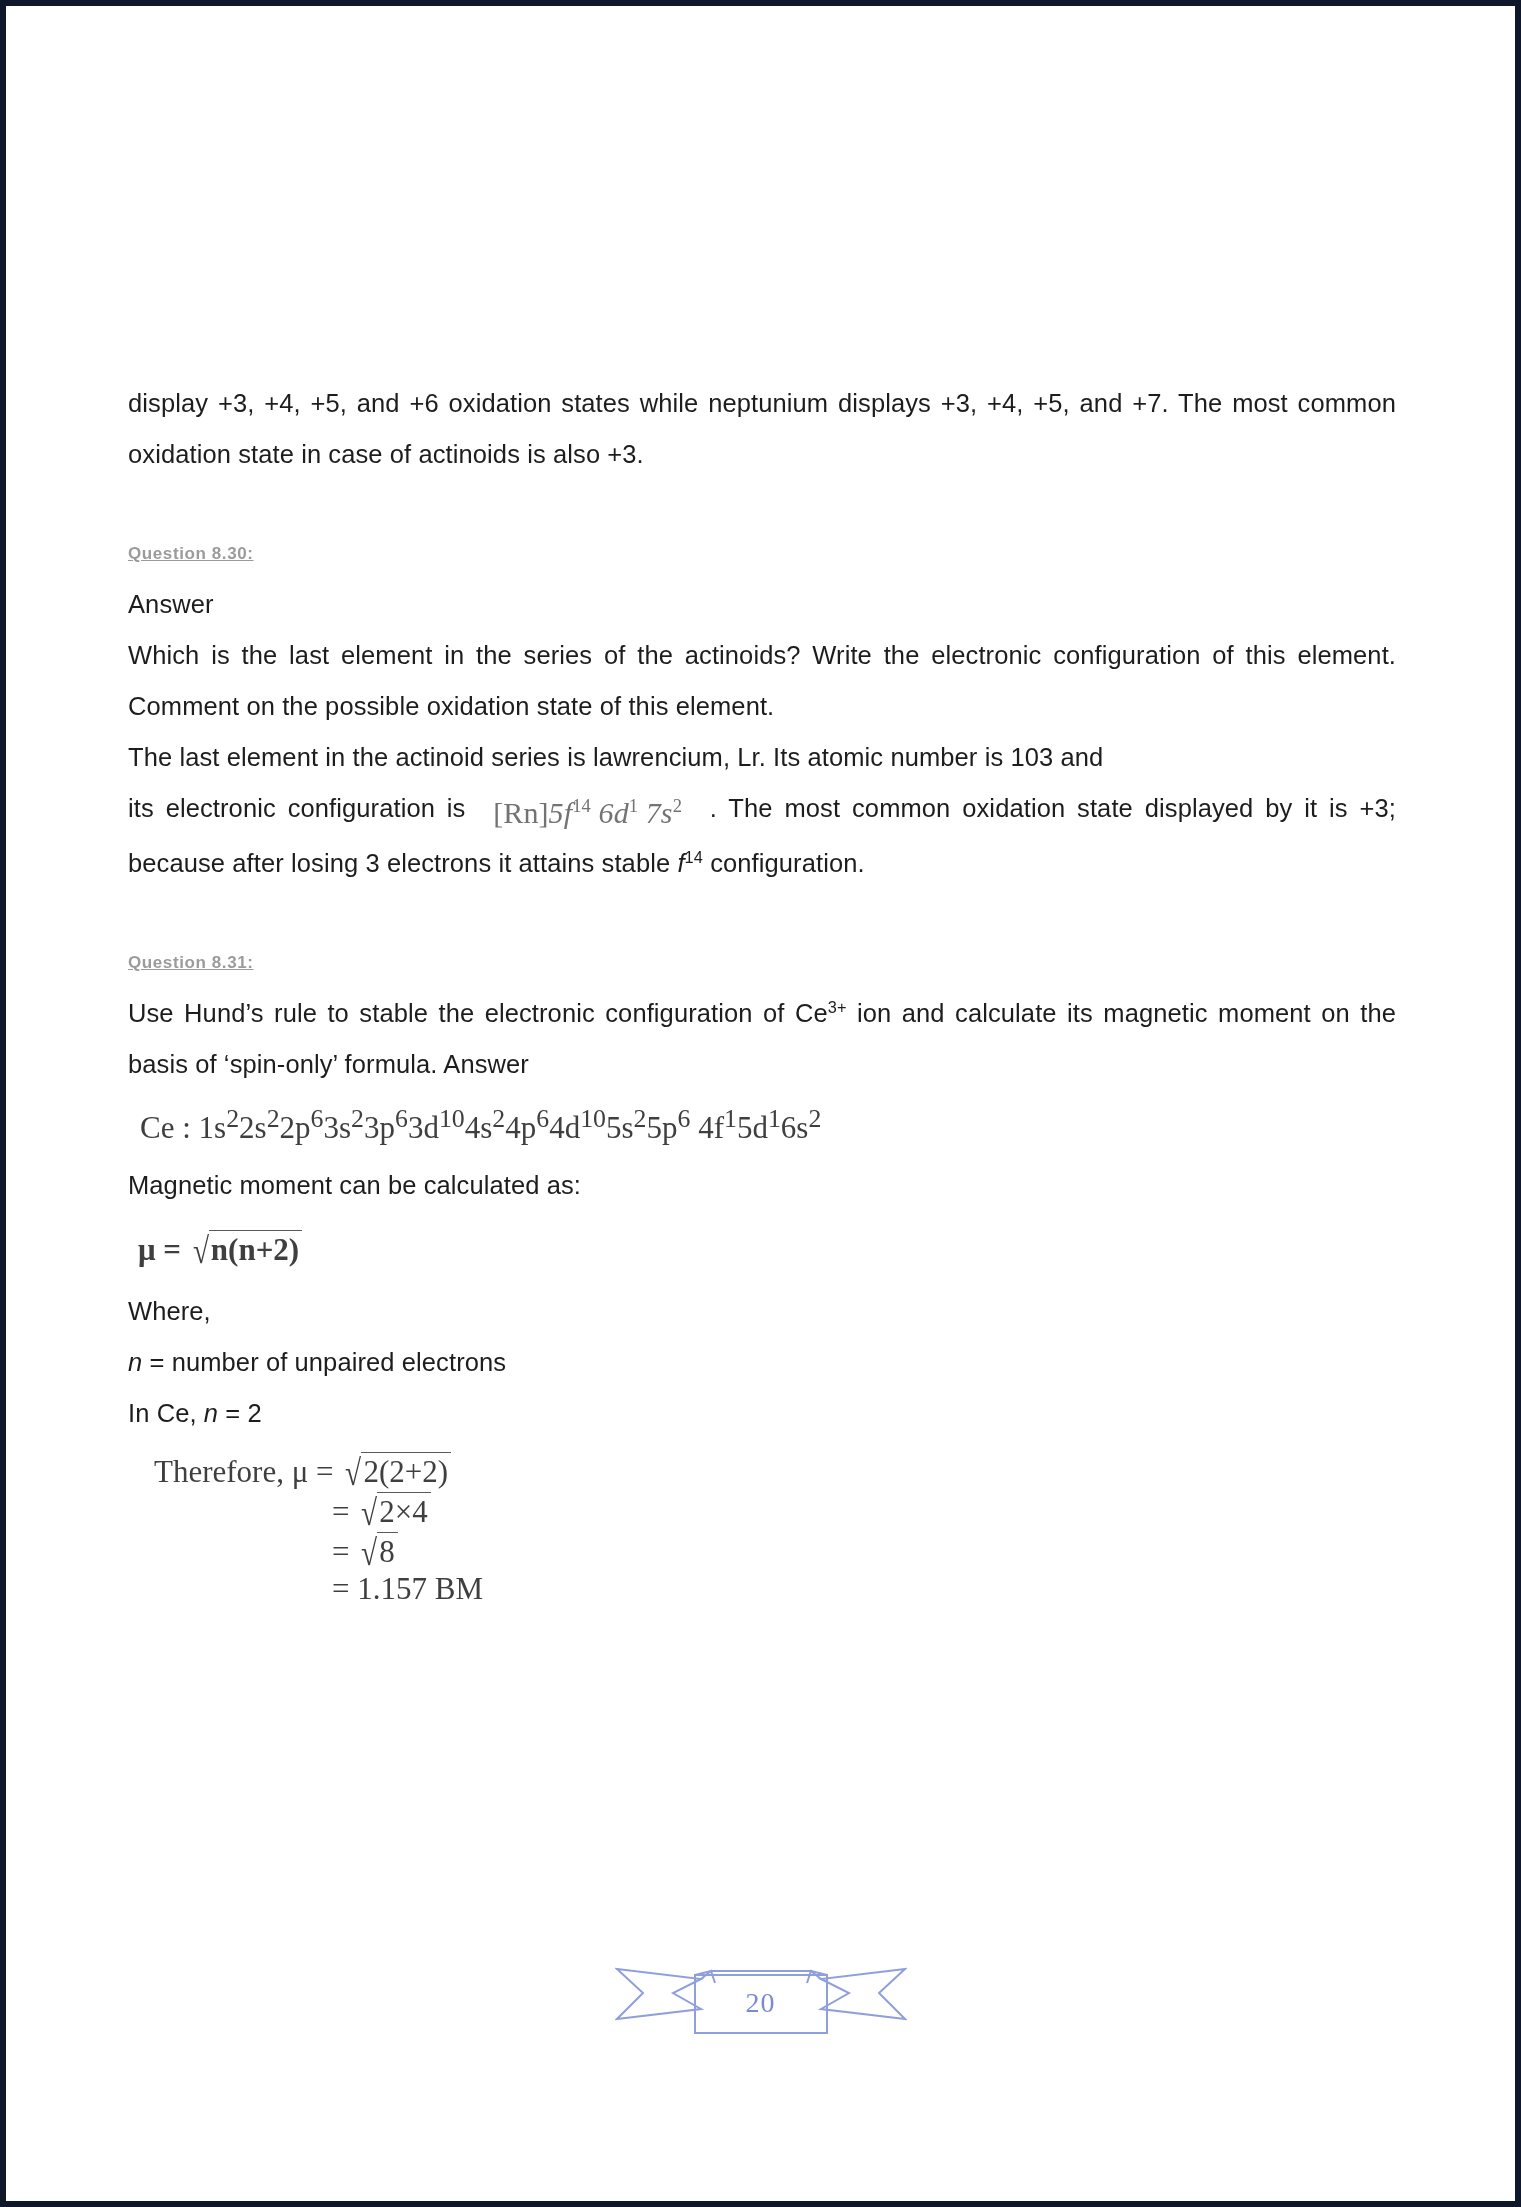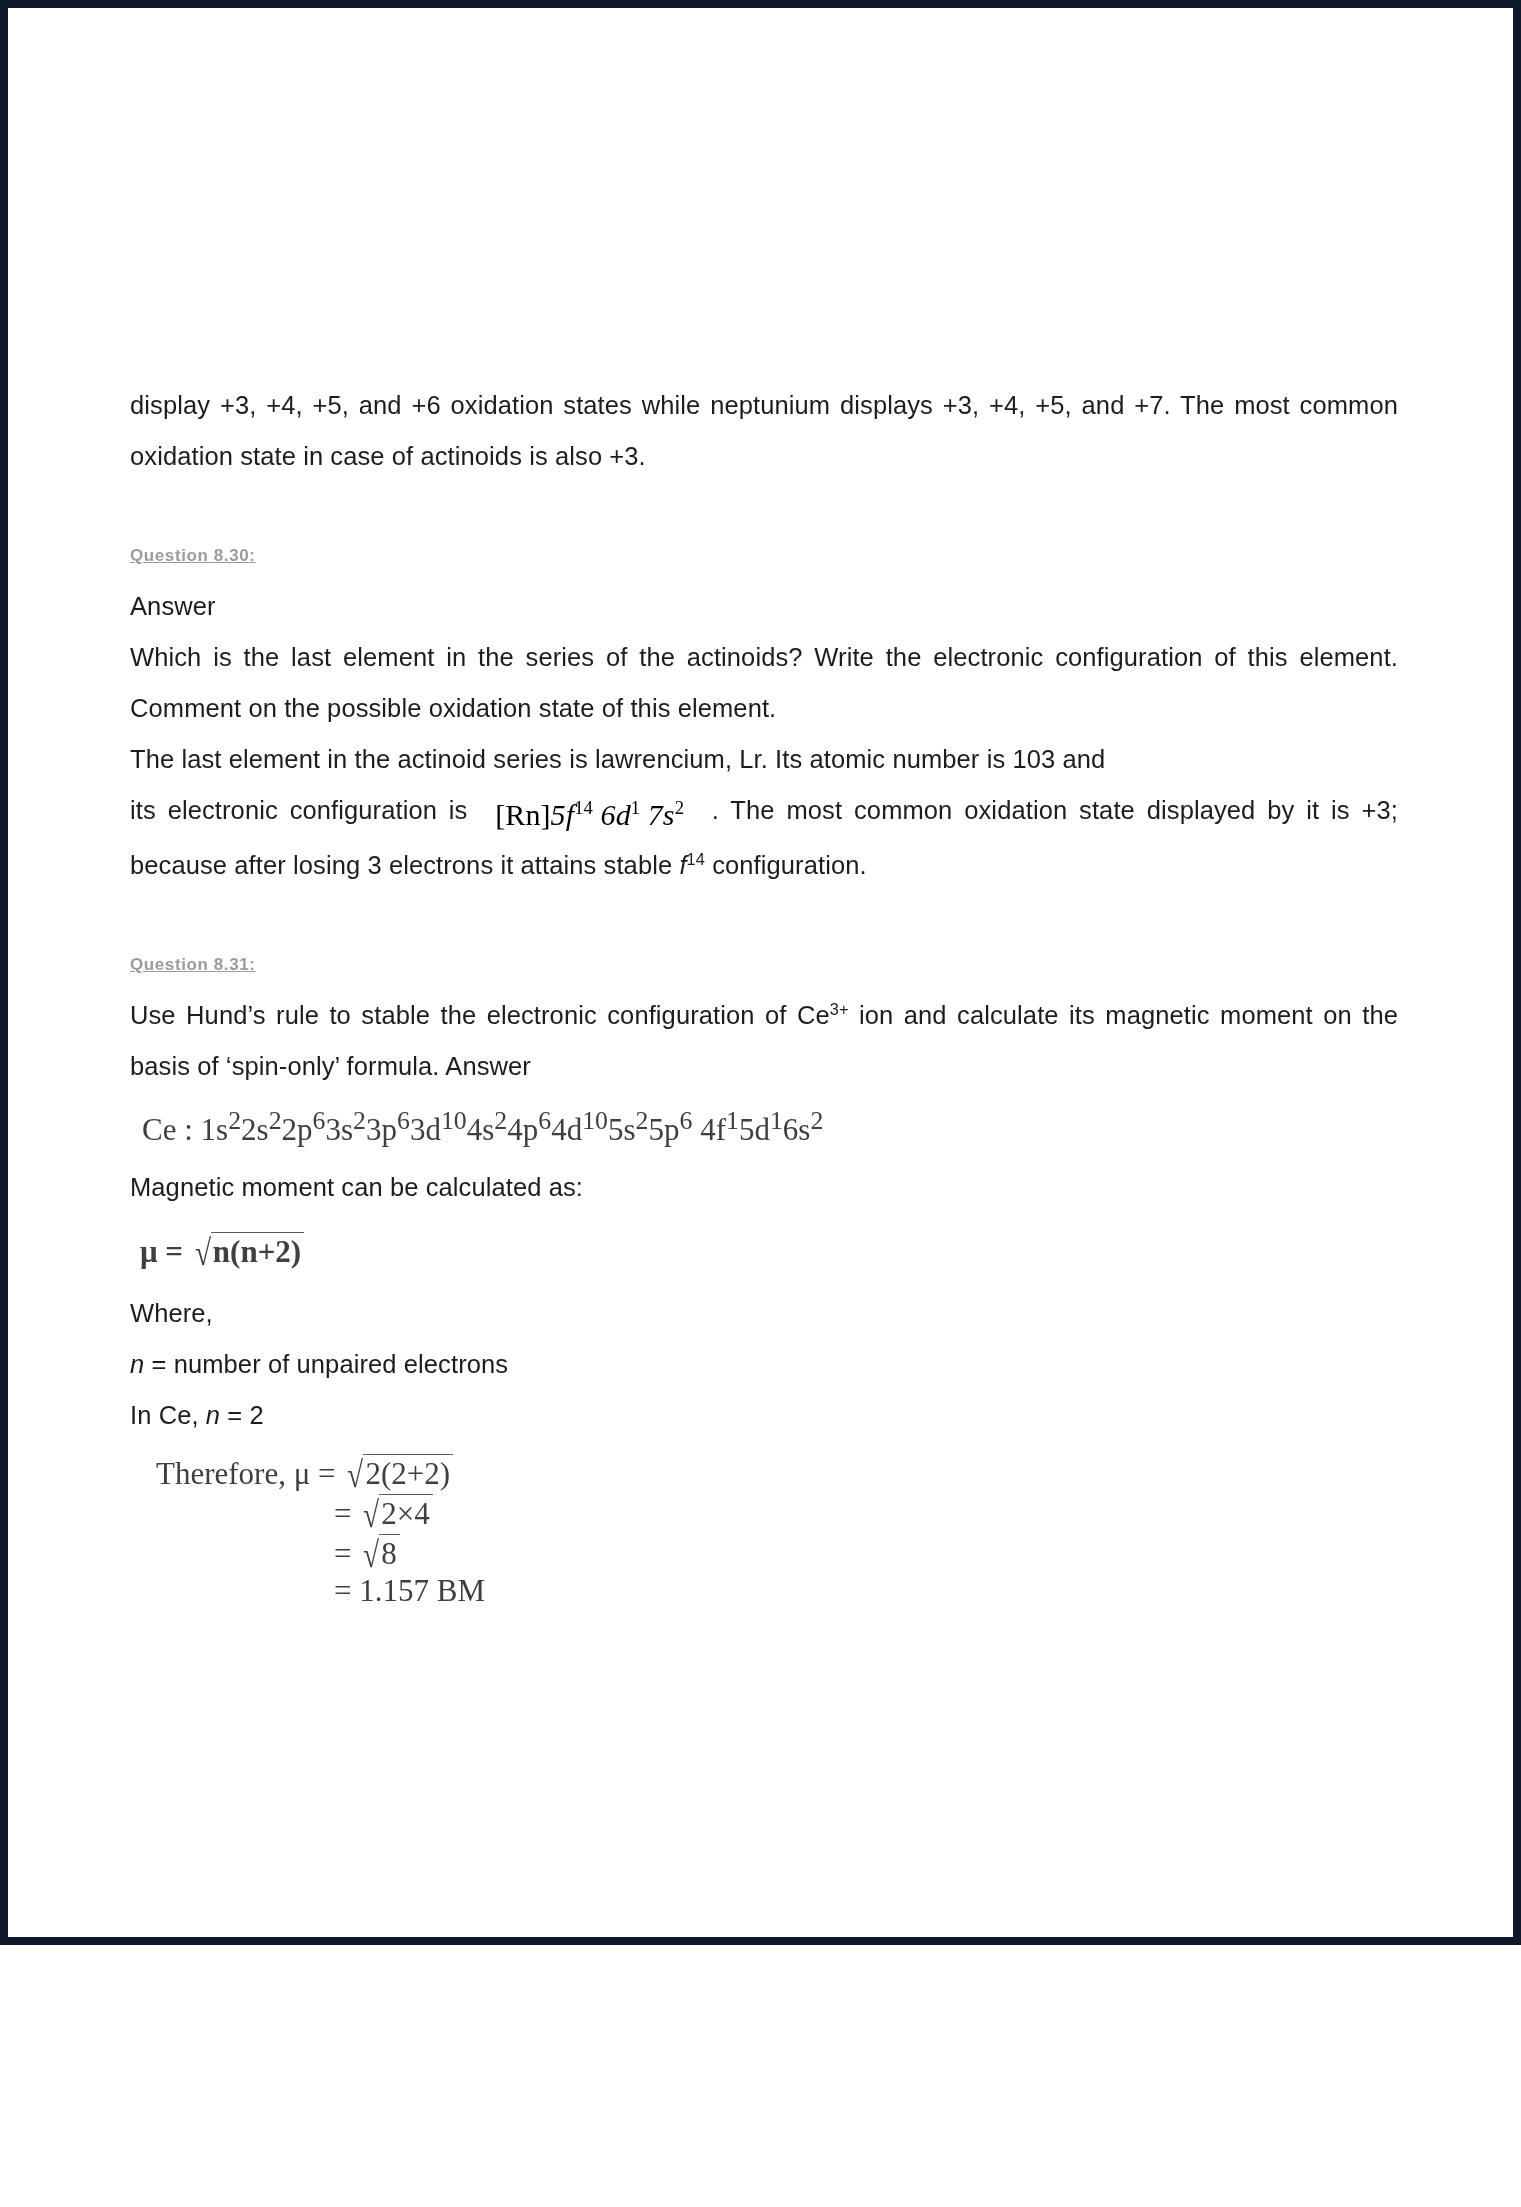--- a/index.html
+++ b/index.html
@@ -7,24 +7,24 @@
     margin: 0;
     padding: 0;
     background: #ffffff;
   }
   body {
     font-family: "Liberation Sans", sans-serif;
   }
   .page {
     position: relative;
     width: 1521px;
-    height: 1945px;
+    height: 2207px;
     box-sizing: border-box;
     background: #ffffff;
-    border: 8px solid #0f172a;
+    border: 6px solid #0f172a;
     overflow: hidden;
   }
   .content {
     position: absolute;
     left: 122px;
     top: 372px;
     width: 1268px;
   }
   p.body-text {
     margin: 0 0 0 0;
@@ -47,21 +47,21 @@
     letter-spacing: 0.6px;
     font-family: "Liberation Sans", sans-serif;
     text-decoration: underline;
   }
   .spacer-lg { height: 48px; }
   .spacer-sm { height: 14px; }
 
   
   .math {
     font-family: "Liberation Serif", serif;
-    color: #000000;
+    color: #737373;
     font-size: 30px;
     white-space: nowrap;
   }
   .math i, .math .it {
     font-style: italic;
   }
   .math sup {
     font-size: 0.62em;
     vertical-align: super;
     line-height: 0;

